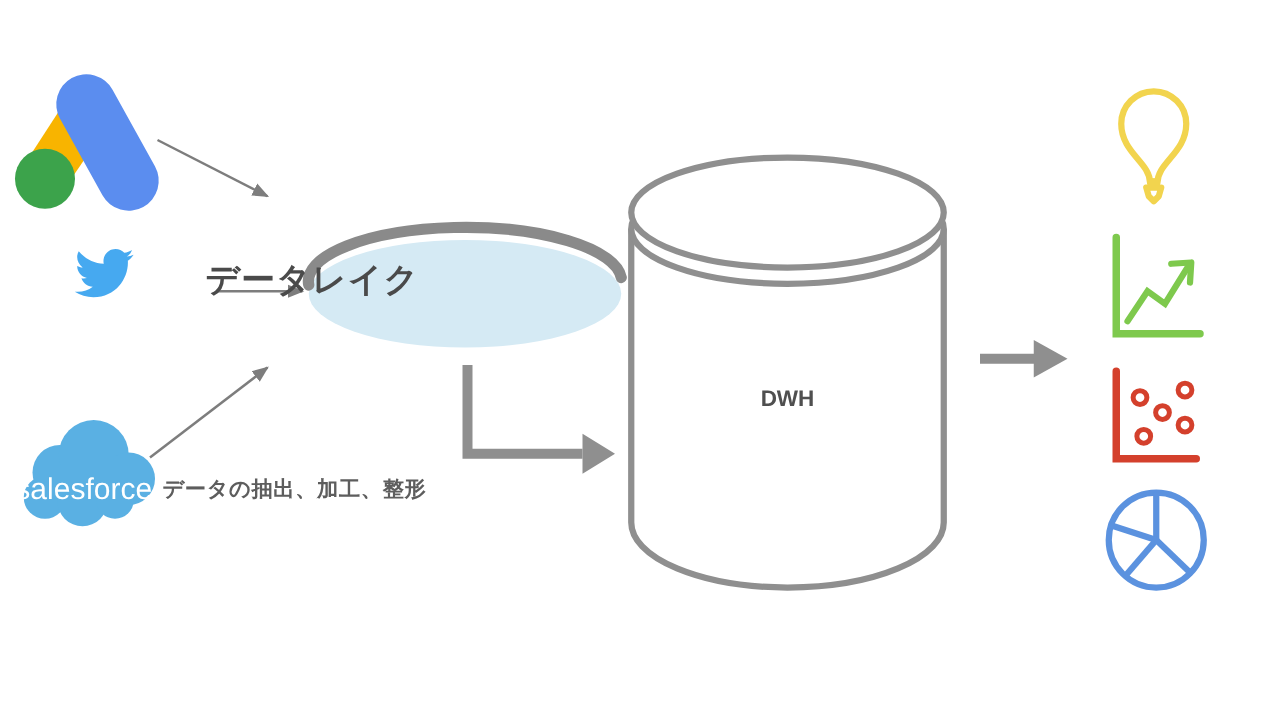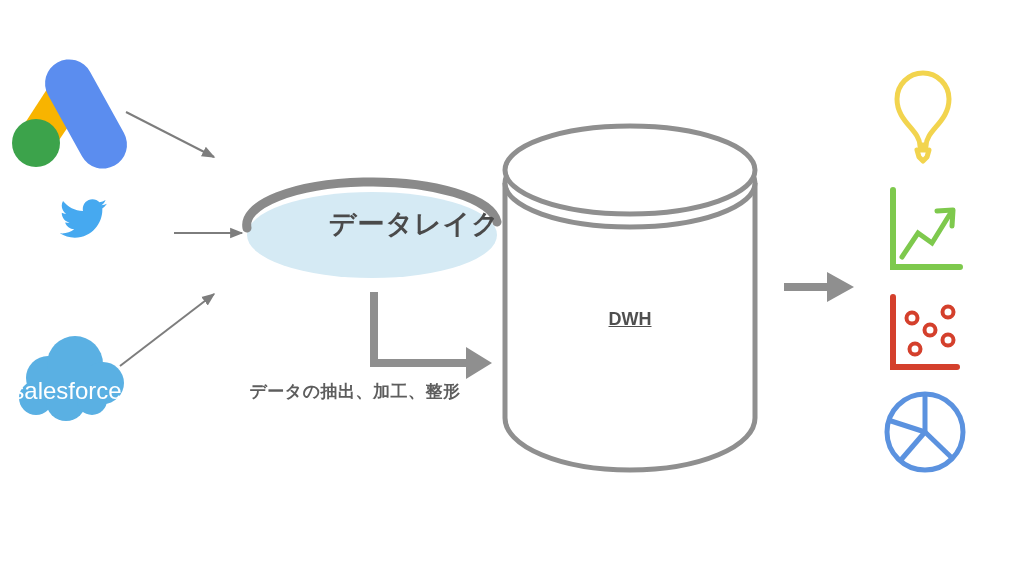--- a/index.html
+++ b/index.html
@@ -27,45 +27,45 @@
   .txt {
     position: absolute;
     white-space: nowrap;
     color: #5a5a5a;
     font-weight: bold;
   }
   #lake-label {
     left: 0;
     top: 206px;
     width: 500px;
-    text-align: right;
+    text-align: center;
     font-size: 27px;
     letter-spacing: 1px;
     color: #4a4a4a;
   }
   #dwh-label {
     left: 505px;
     top: 306px;
     width: 250px;
     text-align: center;
     font-size: 18px;
     line-height: 26px;
     color: #4f4f4f;
     white-space: normal;
   }
   #etl-label {
     left: 130px;
     top: 380px;
     width: 450px;
-    text-align: center;
+    text-align: left;
     font-size: 17px;
     letter-spacing: 0.5px;
     color: #5d5d5d;
   }
-  .dwh-line { display: block; text-decoration: underline; }
+  .dwh-line { display: block; }
 </style>
 </head>
 <body>
 
 <div id="canvas">
 
   <svg class="layer" viewBox="0 0 1024 576">
 
     <defs>
       <marker id="thin-arrow" viewBox="0 0 10 10" refX="8.5" refY="5" markerWidth="7" markerHeight="7" orient="auto-start-reverse">

